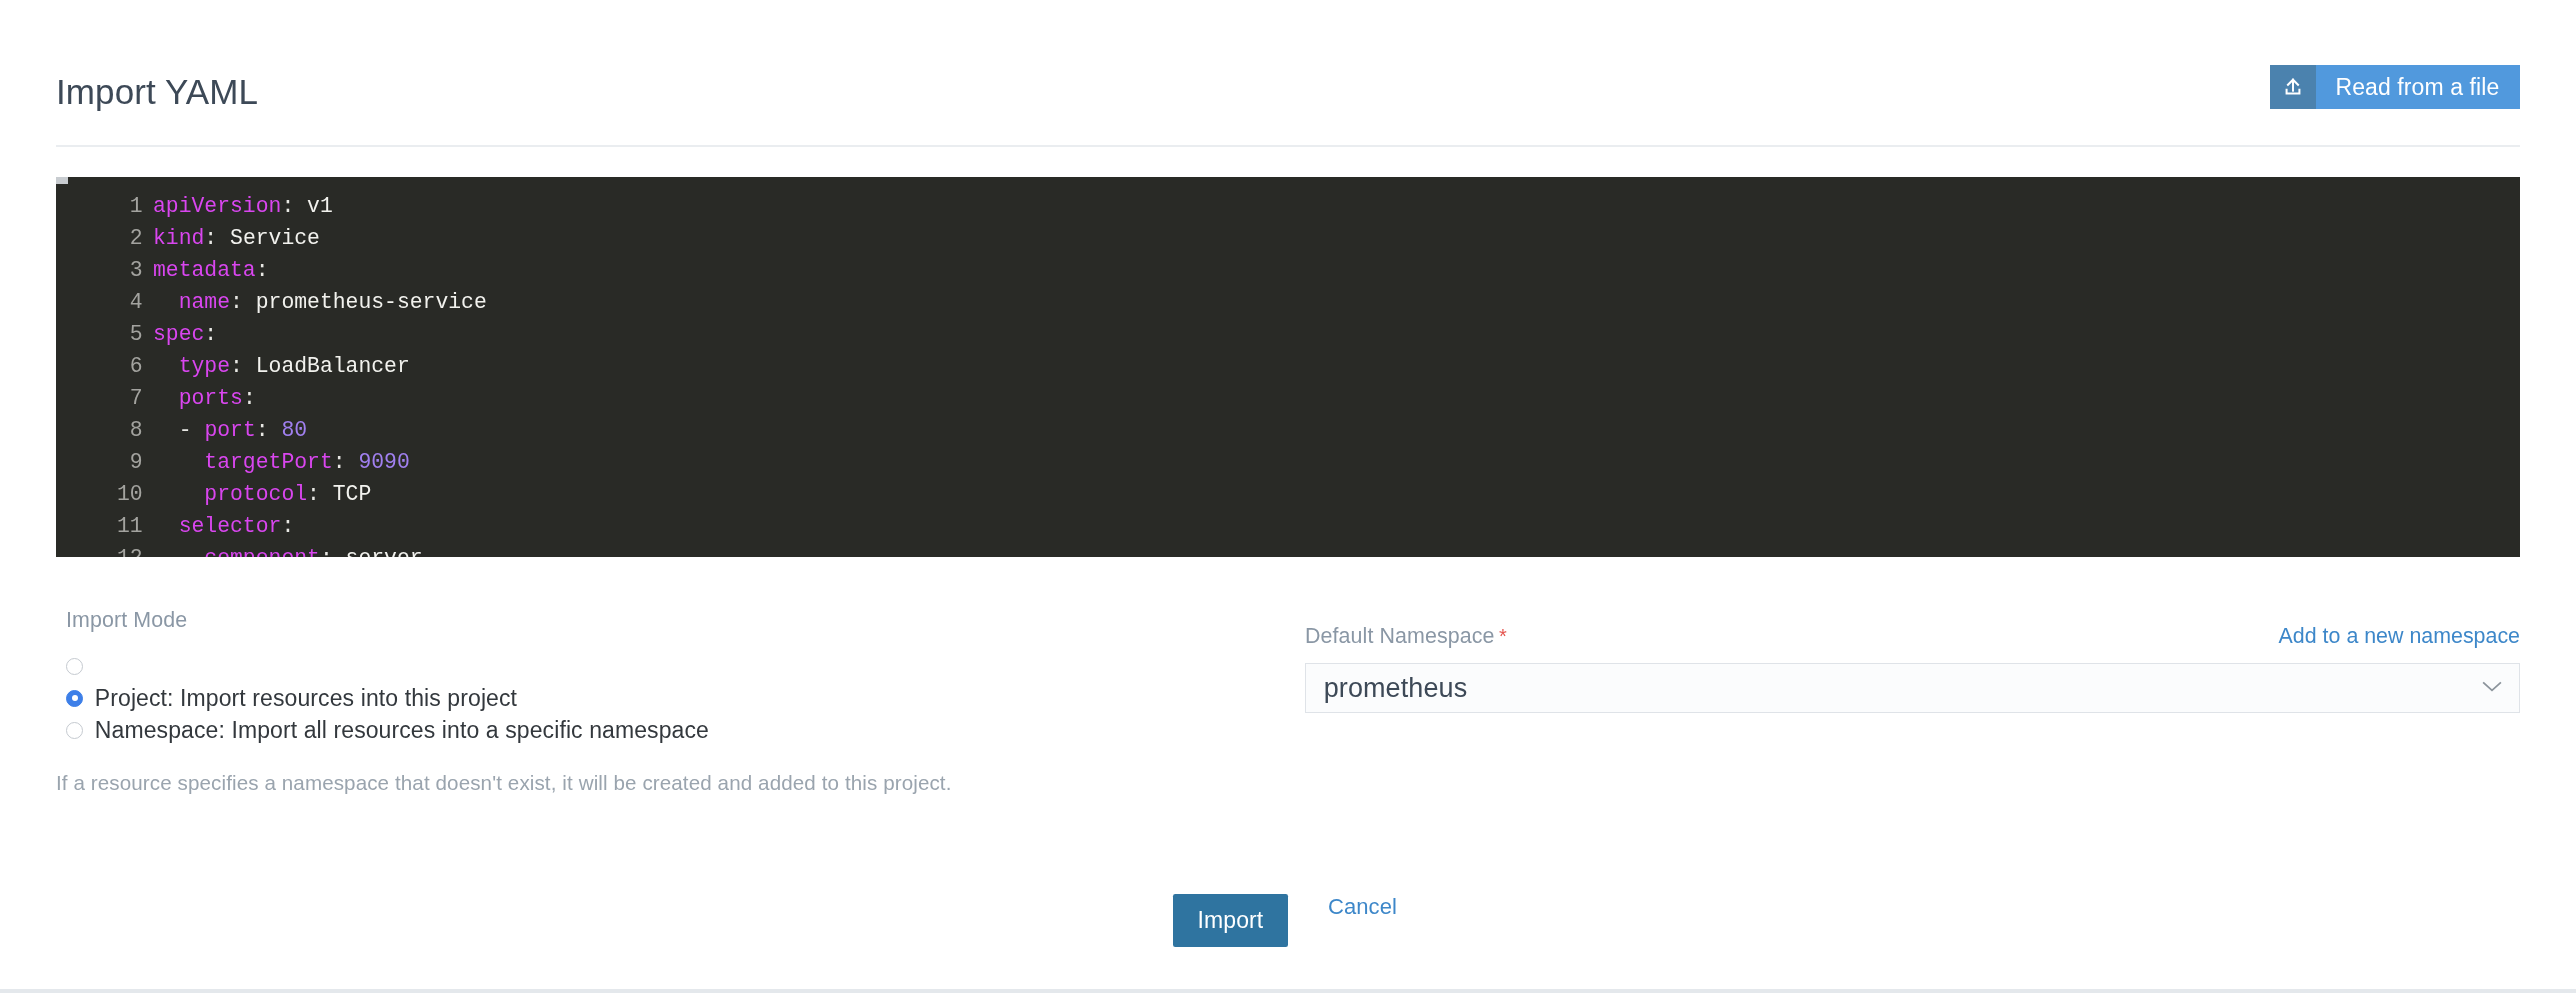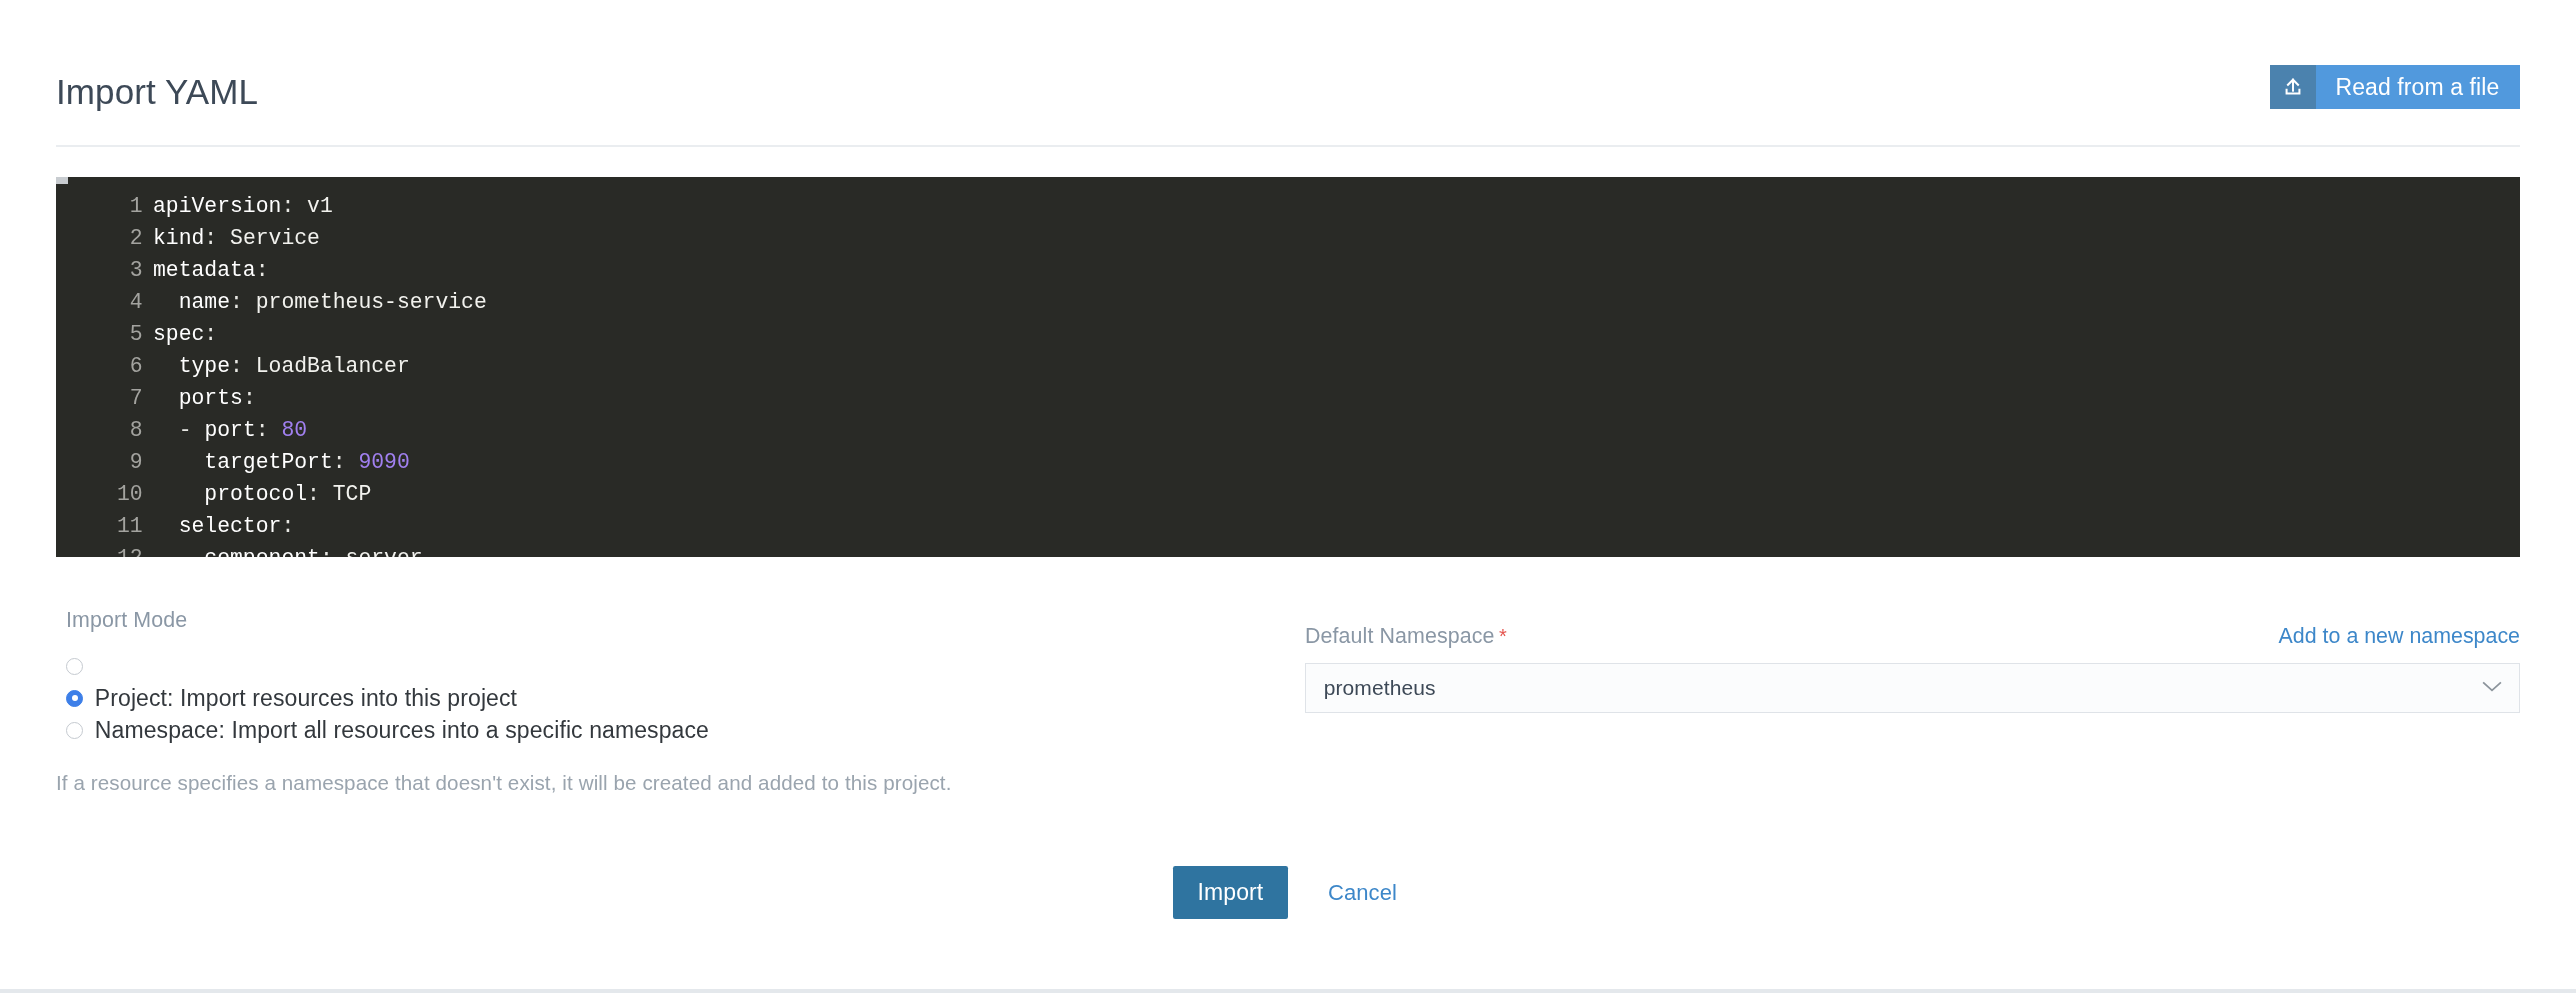--- a/index.html
+++ b/index.html
@@ -88,21 +88,21 @@
   .code-line { display: block; height: 32px; }
   .ln {
     display: inline-block;
     width: 97px;
     text-align: right;
     color: #a3a39f;
     padding-right: 10.3px;
     -webkit-user-select: none;
     user-select: none;
   }
-  .tok-key { color: #ffffff; }
+  .tok-key { color: #d946ef; }
   .tok-punct { color: #e8e8e4; }
   .tok-str { color: #f2f2ee; }
   .tok-num { color: #a180f0; }
   .tok-dash { color: #e8e8e4; }
 
   
   .form-row {
     position: absolute;
     left: 56px; top: 608px;
     width: 2464px;
@@ -174,21 +174,21 @@
     height: 50px;
     border: 1.5px solid #dfe3e8;
     background: #fbfcfd;
     display: flex;
     align-items: center;
     justify-content: space-between;
     padding: 0 16px 0 17.7px;
     cursor: pointer;
   }
   .select-value {
-    font-size: 21px;
+    font-size: 27px;
     color: #3d4957;
     letter-spacing: 0.1px;
   }
   .chevron { display: block; }
 
   
   .notes {
     position: absolute;
     left: 56px; top: 764px;
     width: 1767px;
@@ -215,20 +215,21 @@
     color: #ffffff;
     border: none;
     font-size: 23px;
     font-family: "Liberation Sans", sans-serif;
     padding: 0 22px;
     height: 53px;
     min-width: 115px;
     border-radius: 2.2px;
     cursor: pointer;
     letter-spacing: 0.1px;
+    margin-top: 28px;
   }
   .btn-cancel {
     background: transparent;
     border: none;
     color: #3d87c9;
     font-size: 22px;
     font-family: "Liberation Sans", sans-serif;
     margin-left: 34px;
     cursor: pointer;
     letter-spacing: 0.1px;

